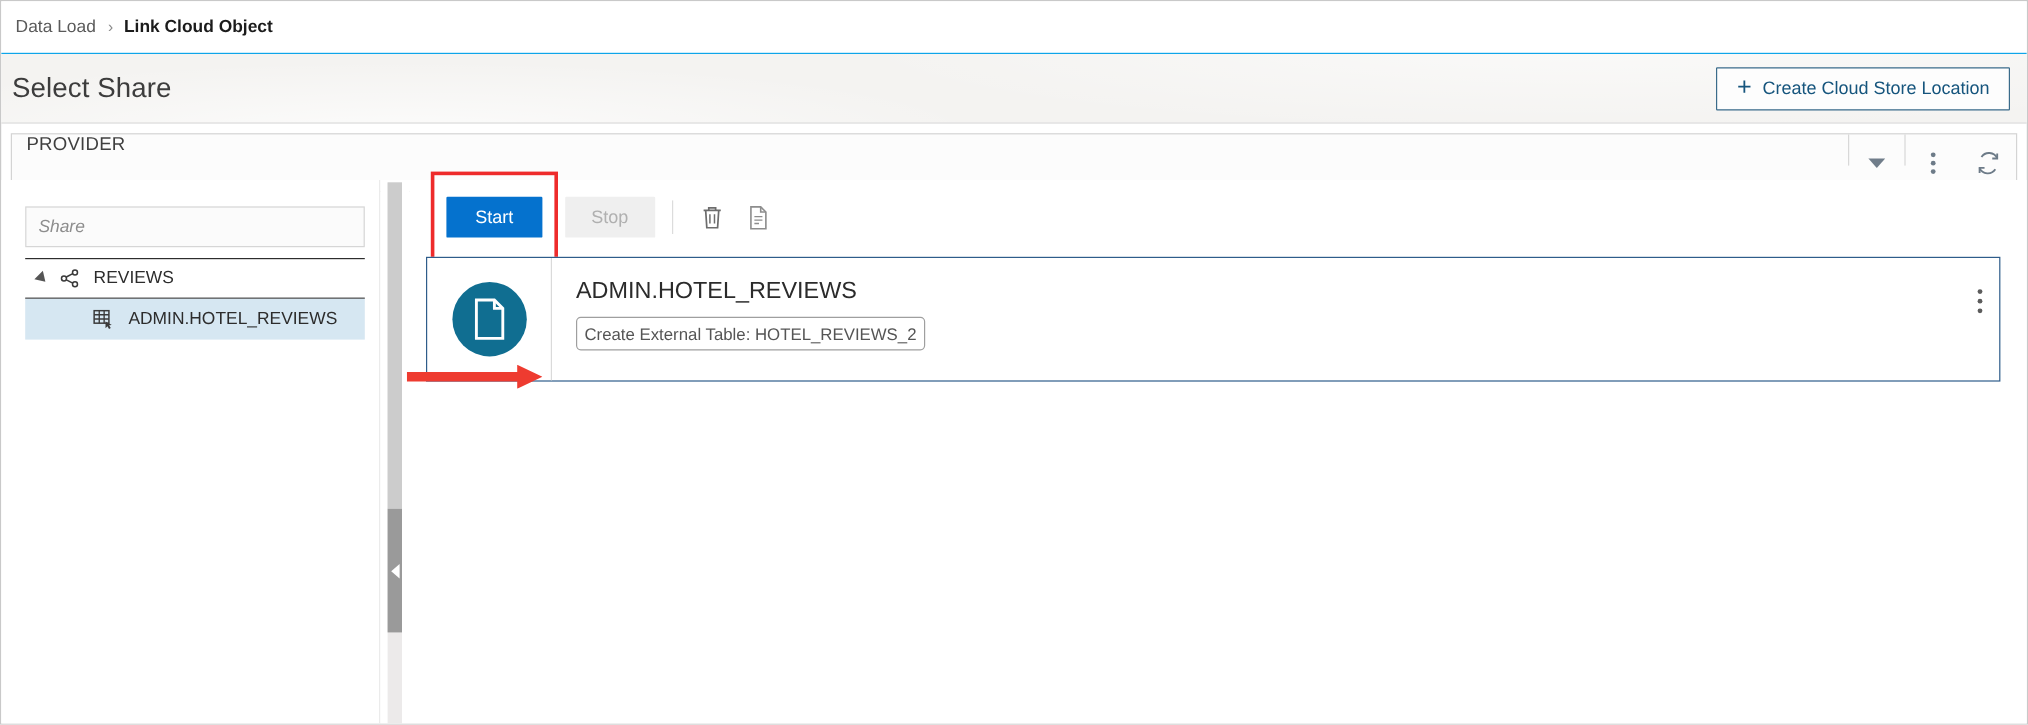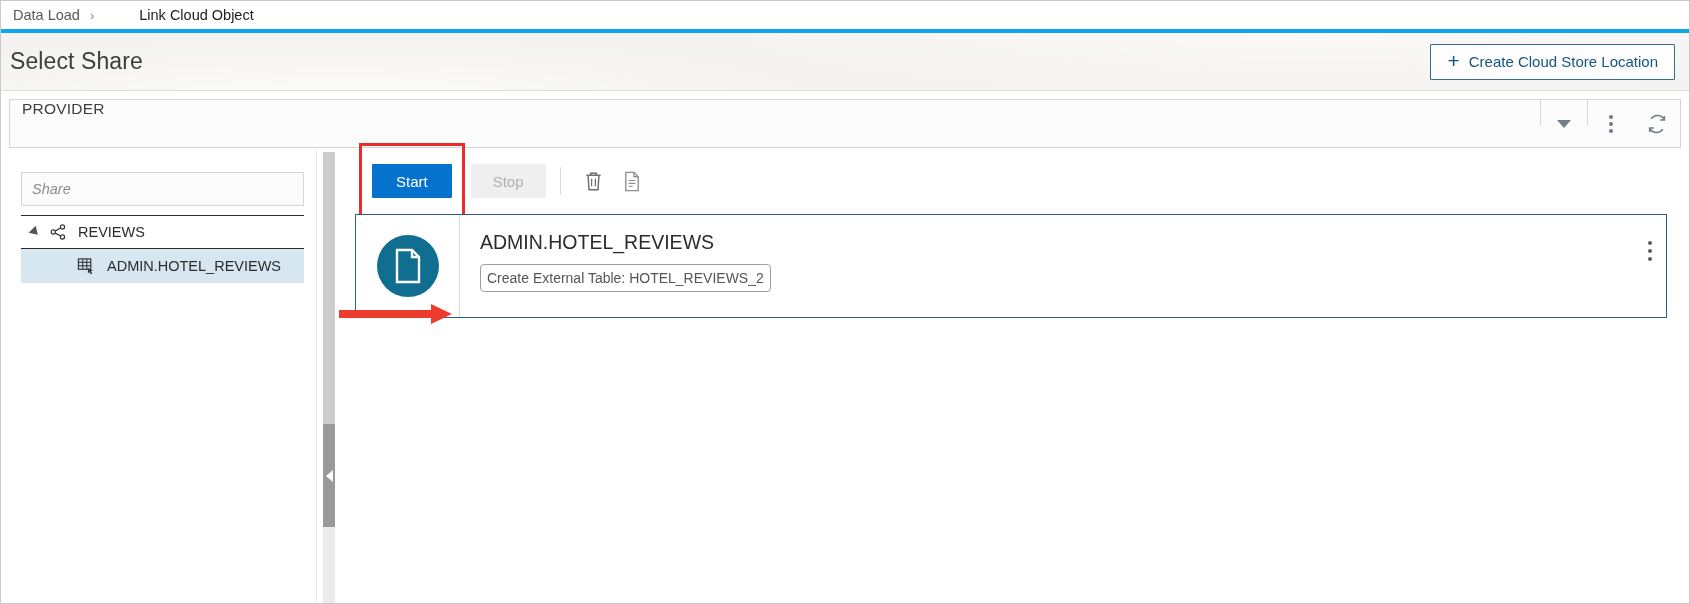--- a/index.html
+++ b/index.html
@@ -13,36 +13,36 @@
   #app {
     position: relative;
     width: 1690px; height: 604px;
     border: 1px solid #c9c9c9;
     background: #fff;
     overflow: hidden;
   }
 
   
   .breadcrumb {
-    height: 32px;
+    height: 44px;
     display: flex;
     align-items: center;
     padding-left: 12px;
     background: #ffffff;
     font-size: 14.5px;
     color: #4a4a4a;
-    border-bottom: 4px solid #0ea5e9;
+    border-bottom: 1px solid #0ea5e9;
   }
   .breadcrumb .crumb-link { color: #5a5a5a; cursor: pointer; }
   .breadcrumb .crumb-sep {
     margin: 0 9px 0 10px;
     color: #8a8a8a;
     font-size: 13px;
   }
-  .breadcrumb .crumb-current { color: #1b1b1b; font-weight: normal; margin-left: 36px; }
+  .breadcrumb .crumb-current { color: #1b1b1b; font-weight: bold; }
 
   
   .page-header {
     height: 58px;
     background: #f4f3f1;
     background-image:
       radial-gradient(ellipse 700px 90px at 20% 120%, rgba(255,255,255,.75), rgba(255,255,255,0) 70%),
       radial-gradient(ellipse 900px 110px at 78% -20%, rgba(255,255,255,.6), rgba(255,255,255,0) 70%);
     display: flex;
     align-items: center;

